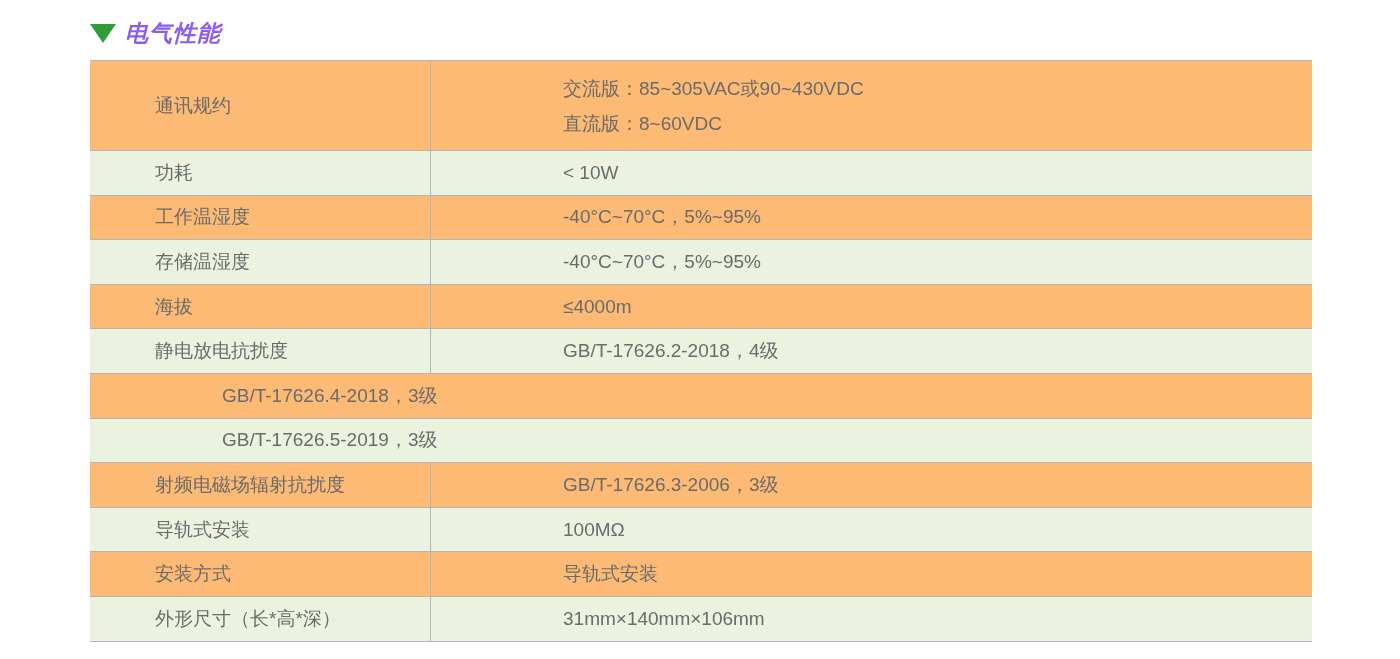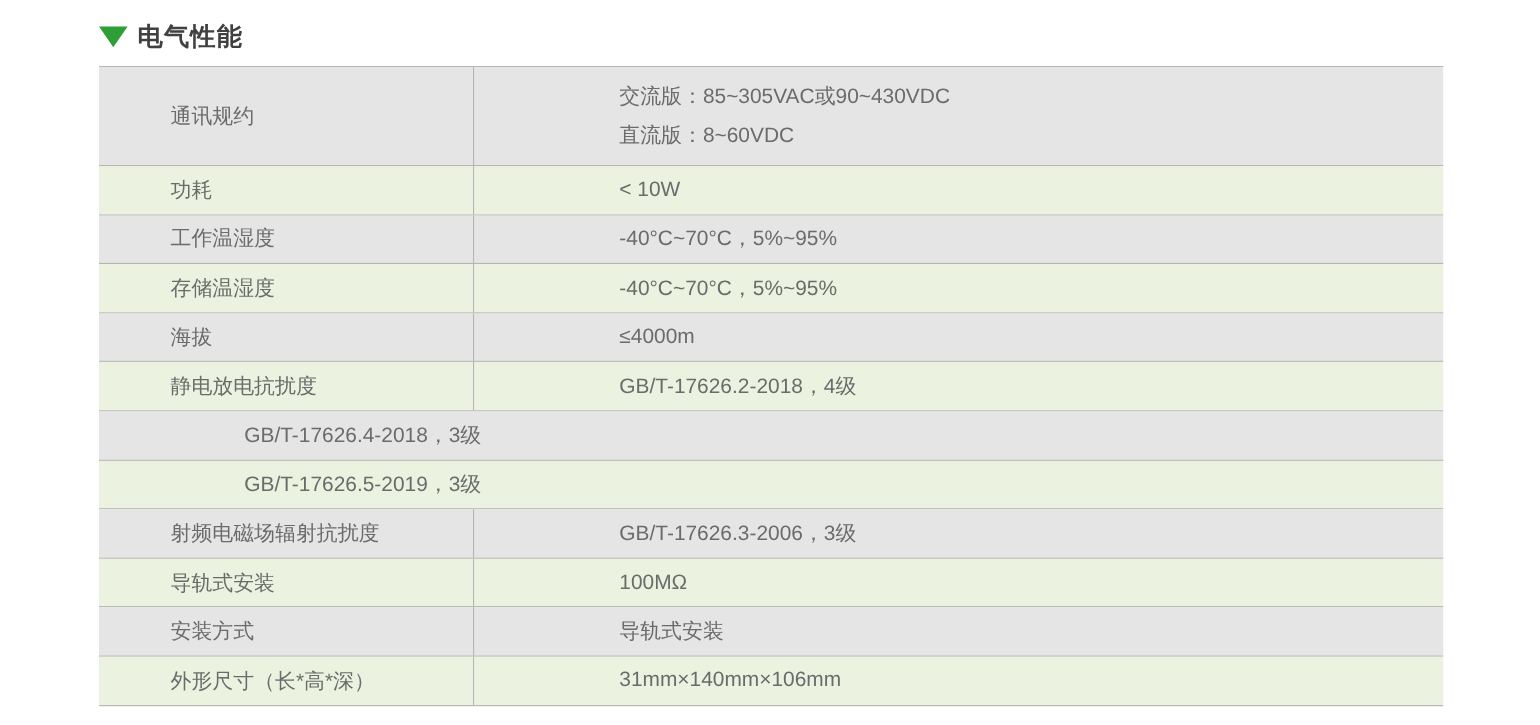--- a/index.html
+++ b/index.html
@@ -24,38 +24,39 @@
   }
   .tri-icon {
     width: 0;
     height: 0;
     border-left: 13px solid transparent;
     border-right: 13px solid transparent;
     border-top: 19px solid #2f9e36;
     margin-right: 9px;
   }
   .section-title {
-    color: #404040;
+    color: #8b5cf6;
     font-size: 23px;
     font-weight: bold;
     letter-spacing: 1px;
     line-height: 24px;
+    font-style: italic;
   }
   .spec-table {
     margin: 15px 0 0 90px;
     width: 1222px;
     border-top: 1px solid #b5b5b5;
   }
   .row {
     display: flex;
     align-items: stretch;
     height: 44.6px;
     box-sizing: border-box;
     border-bottom: 1px solid #b5b5b5;
-    background: #e5e5e5;
+    background: #fdba74;
   }
   .row.first { height: 90px; }
   .row.shade { background: #ebf3e0; }
   .cell {
     box-sizing: border-box;
     font-size: 19px;
     color: #6b6b6b;
   }
   .cell.label {
     width: 341px;

